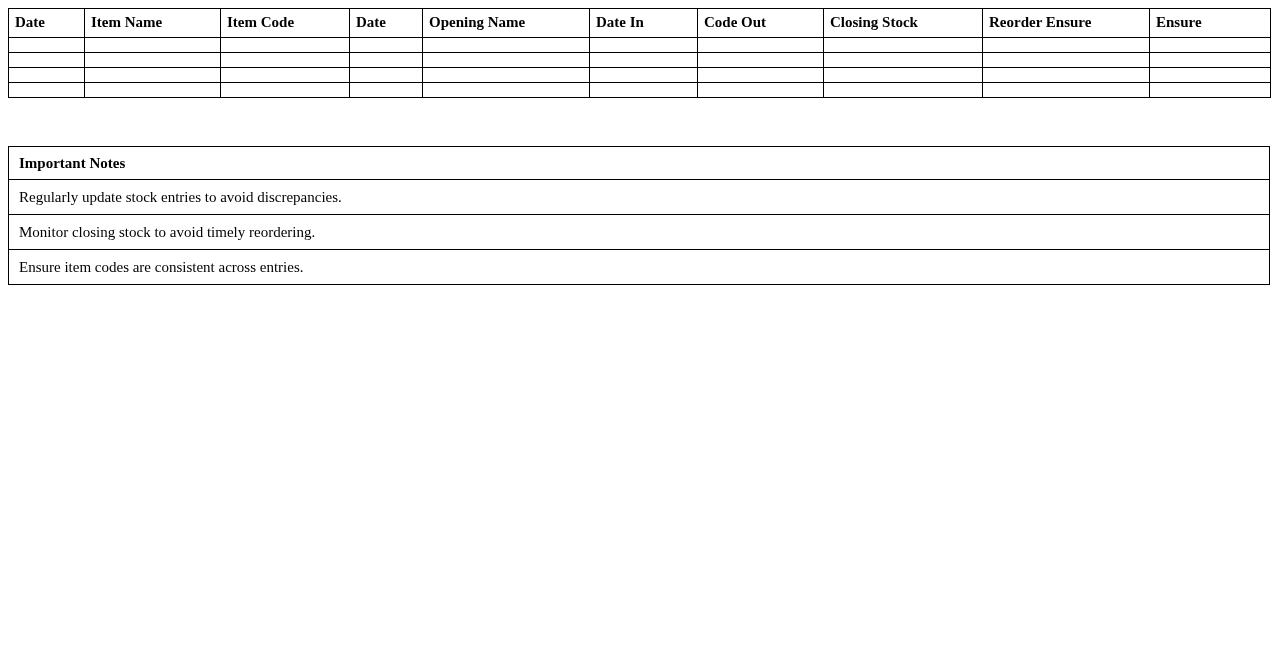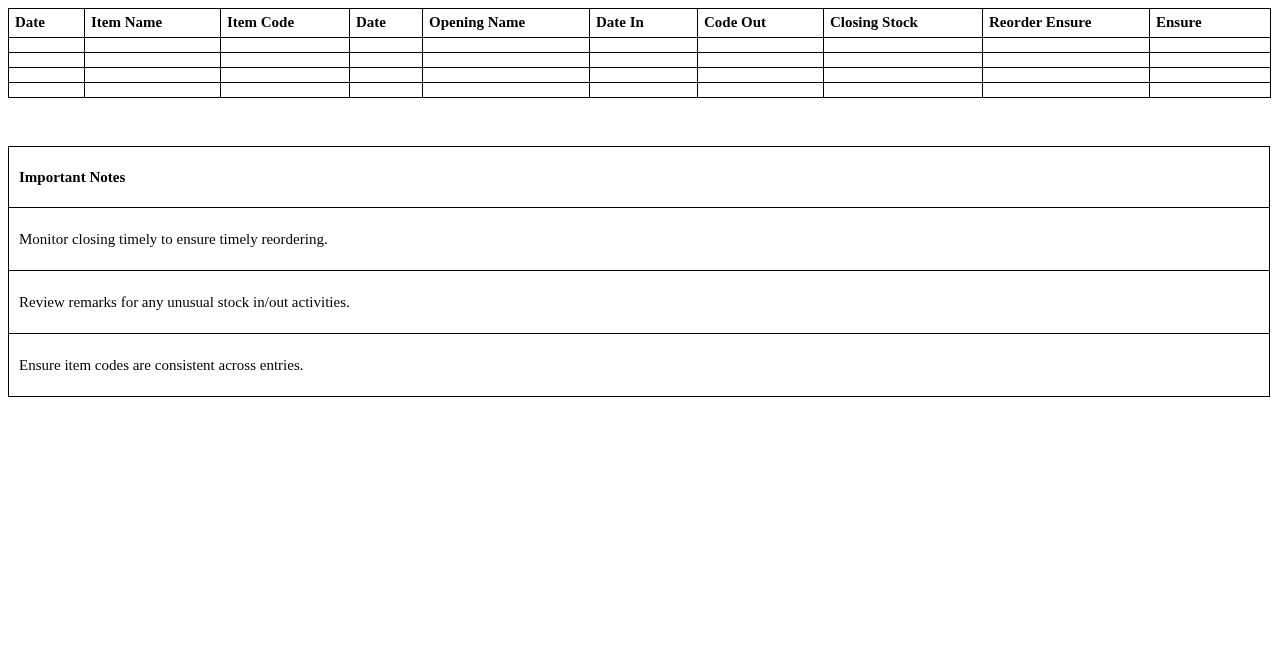--- a/index.html
+++ b/index.html
@@ -69,21 +69,21 @@
     position: absolute;
     left: 8px;
     top: 146px;
     width: 1262px;
     border-collapse: collapse;
     table-layout: fixed;
   }
   .notes-table th,
   .notes-table td {
     border: 1px solid #000000;
-    padding: 20px 10px;
+    padding: 6px 10px;
     font-size: 15px;
     line-height: 20px;
     text-align: left;
     vertical-align: middle;
   }
   .notes-table th {
     font-weight: bold;
     height: 20px;
   }
   .notes-table td {
@@ -175,24 +175,24 @@
   </table>
 
   <table class="notes-table">
     <thead>
       <tr>
         <th>Important Notes</th>
       </tr>
     </thead>
     <tbody>
       <tr>
-        <td>Monitor closing timely to ensure timely reordering.</td>
+        <td>Regularly update stock entries to avoid discrepancies.</td>
       </tr>
       <tr>
-        <td>Review remarks for any unusual stock in/out activities.</td>
+        <td>Monitor closing stock to avoid timely reordering.</td>
       </tr>
       <tr>
         <td>Ensure item codes are consistent across entries.</td>
       </tr>
     </tbody>
   </table>
 
 </div>
 
 </body></html>

